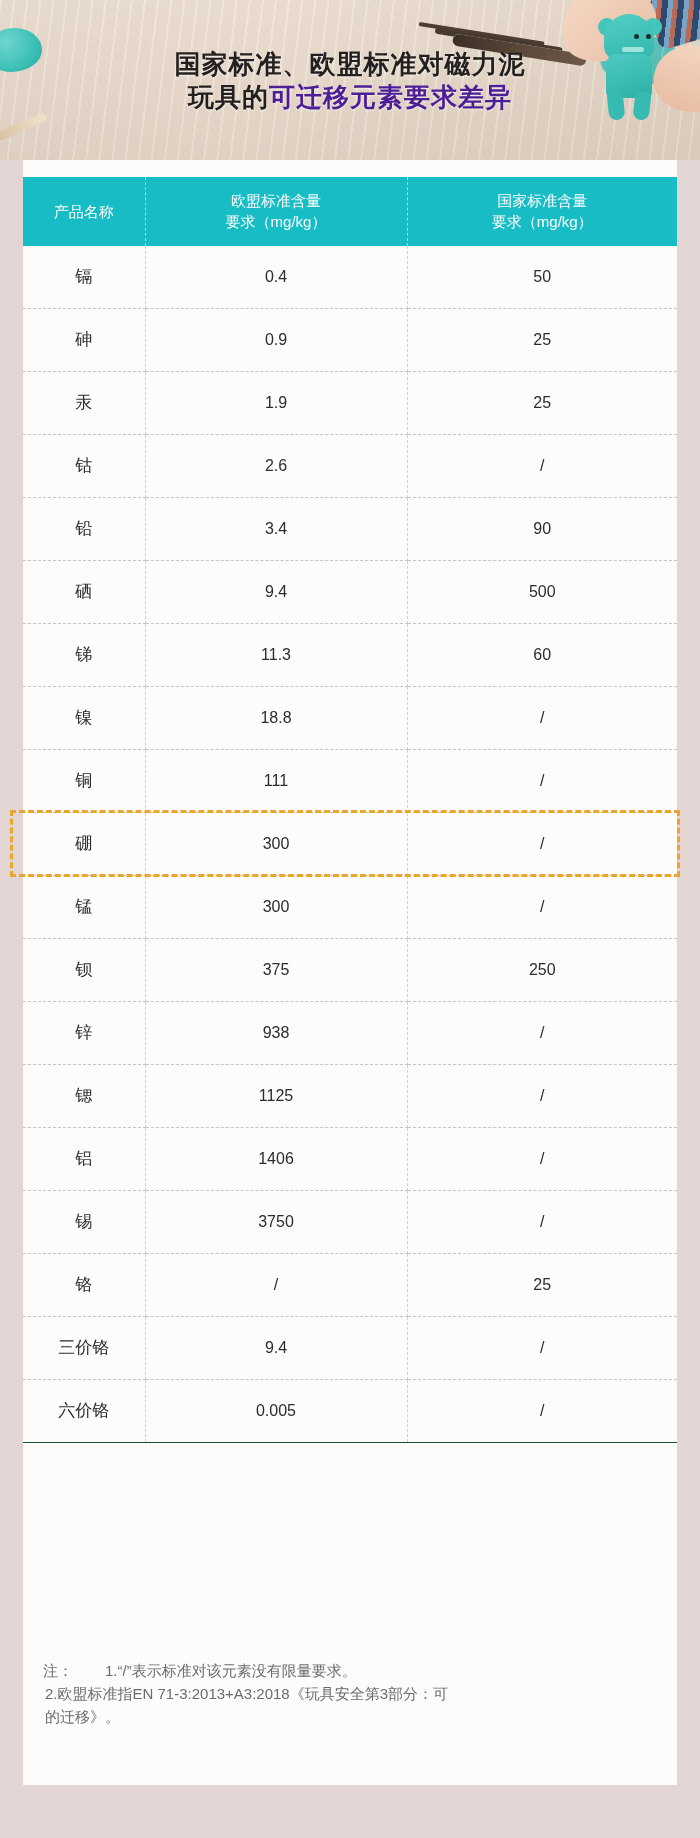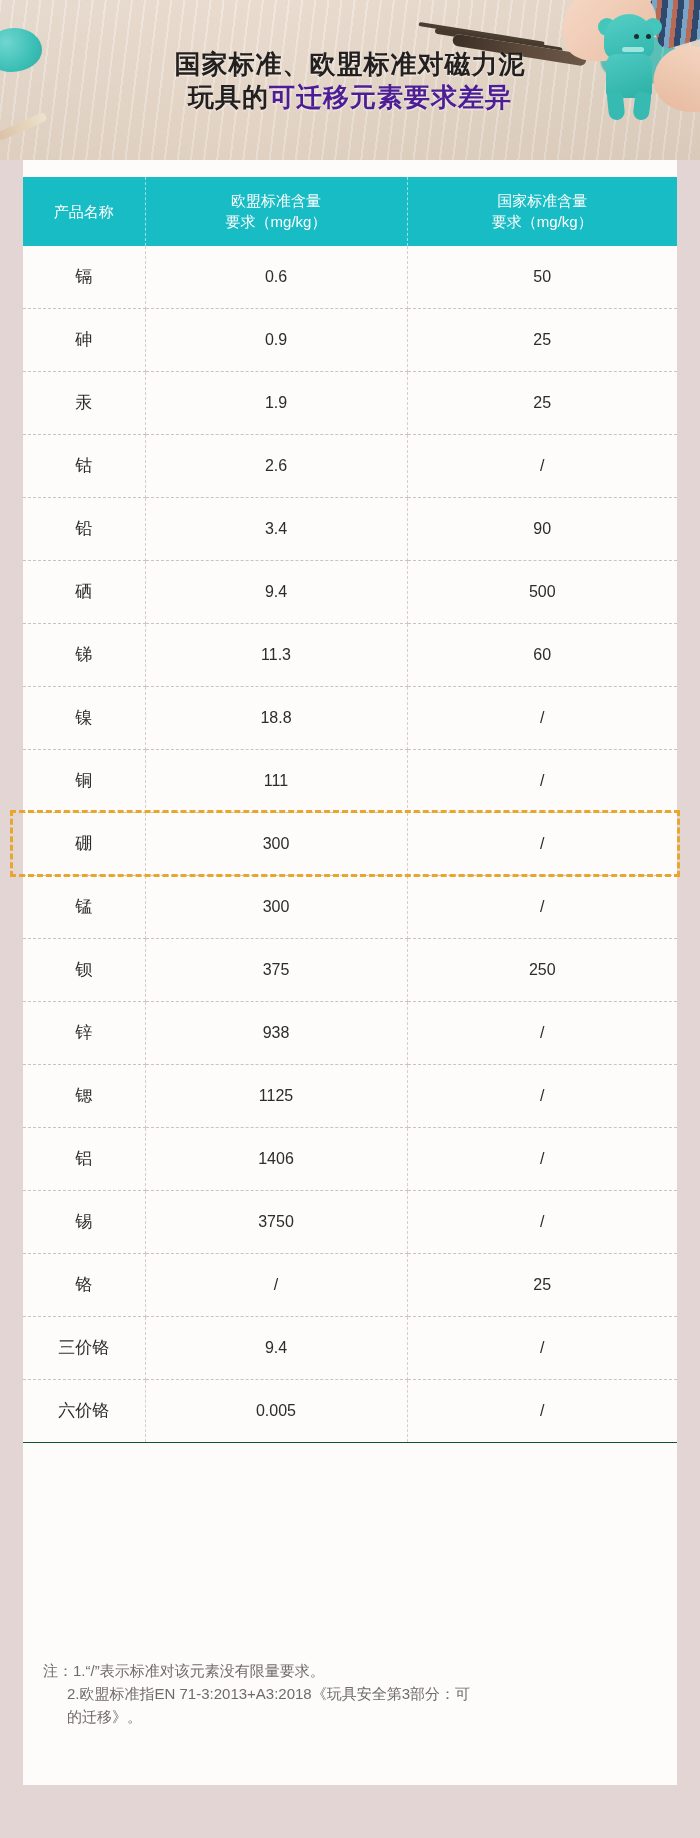--- a/index.html
+++ b/index.html
@@ -131,22 +131,22 @@
     border:3px dashed #e8a72c;box-sizing:border-box;pointer-events:none;z-index:4;
   }
 
   
   .notes{
     position:absolute;left:23px;top:1660px;width:654px;
     color:#6f6b69;font-size:15px;line-height:1.52;
   }
   .note-row{display:flex;}
   .note-lead{padding-left:20px;white-space:nowrap;}
-  .note-body{flex:1;}
-  .note-ind{padding-left:44px;}
+  .note-body{flex:1;margin-left:32px;}
+  .note-ind{padding-left:22px;}
 </style>
 </head>
 <body>
 
 <div class="hero">
   <div class="hero-wood"></div>
   <div class="blob-left"></div>
   <div class="stick-left"></div>
   <div class="squiggle"></div>
   <div class="sleeve"></div>
@@ -190,21 +190,21 @@
       </th>
       <th>
         <div>国家标准含量</div>
         <div>要求（mg/kg）</div>
       </th>
     </tr>
   </thead>
   <tbody id="tbody">
       <tr>
         <td class="name-cell">镉</td>
-        <td>0.6</td>
+        <td>0.4</td>
         <td>50</td>
       </tr>
       <tr>
         <td class="name-cell">砷</td>
         <td>0.9</td>
         <td>25</td>
       </tr>
       <tr>
         <td class="name-cell">汞</td>
         <td>1.9</td>

